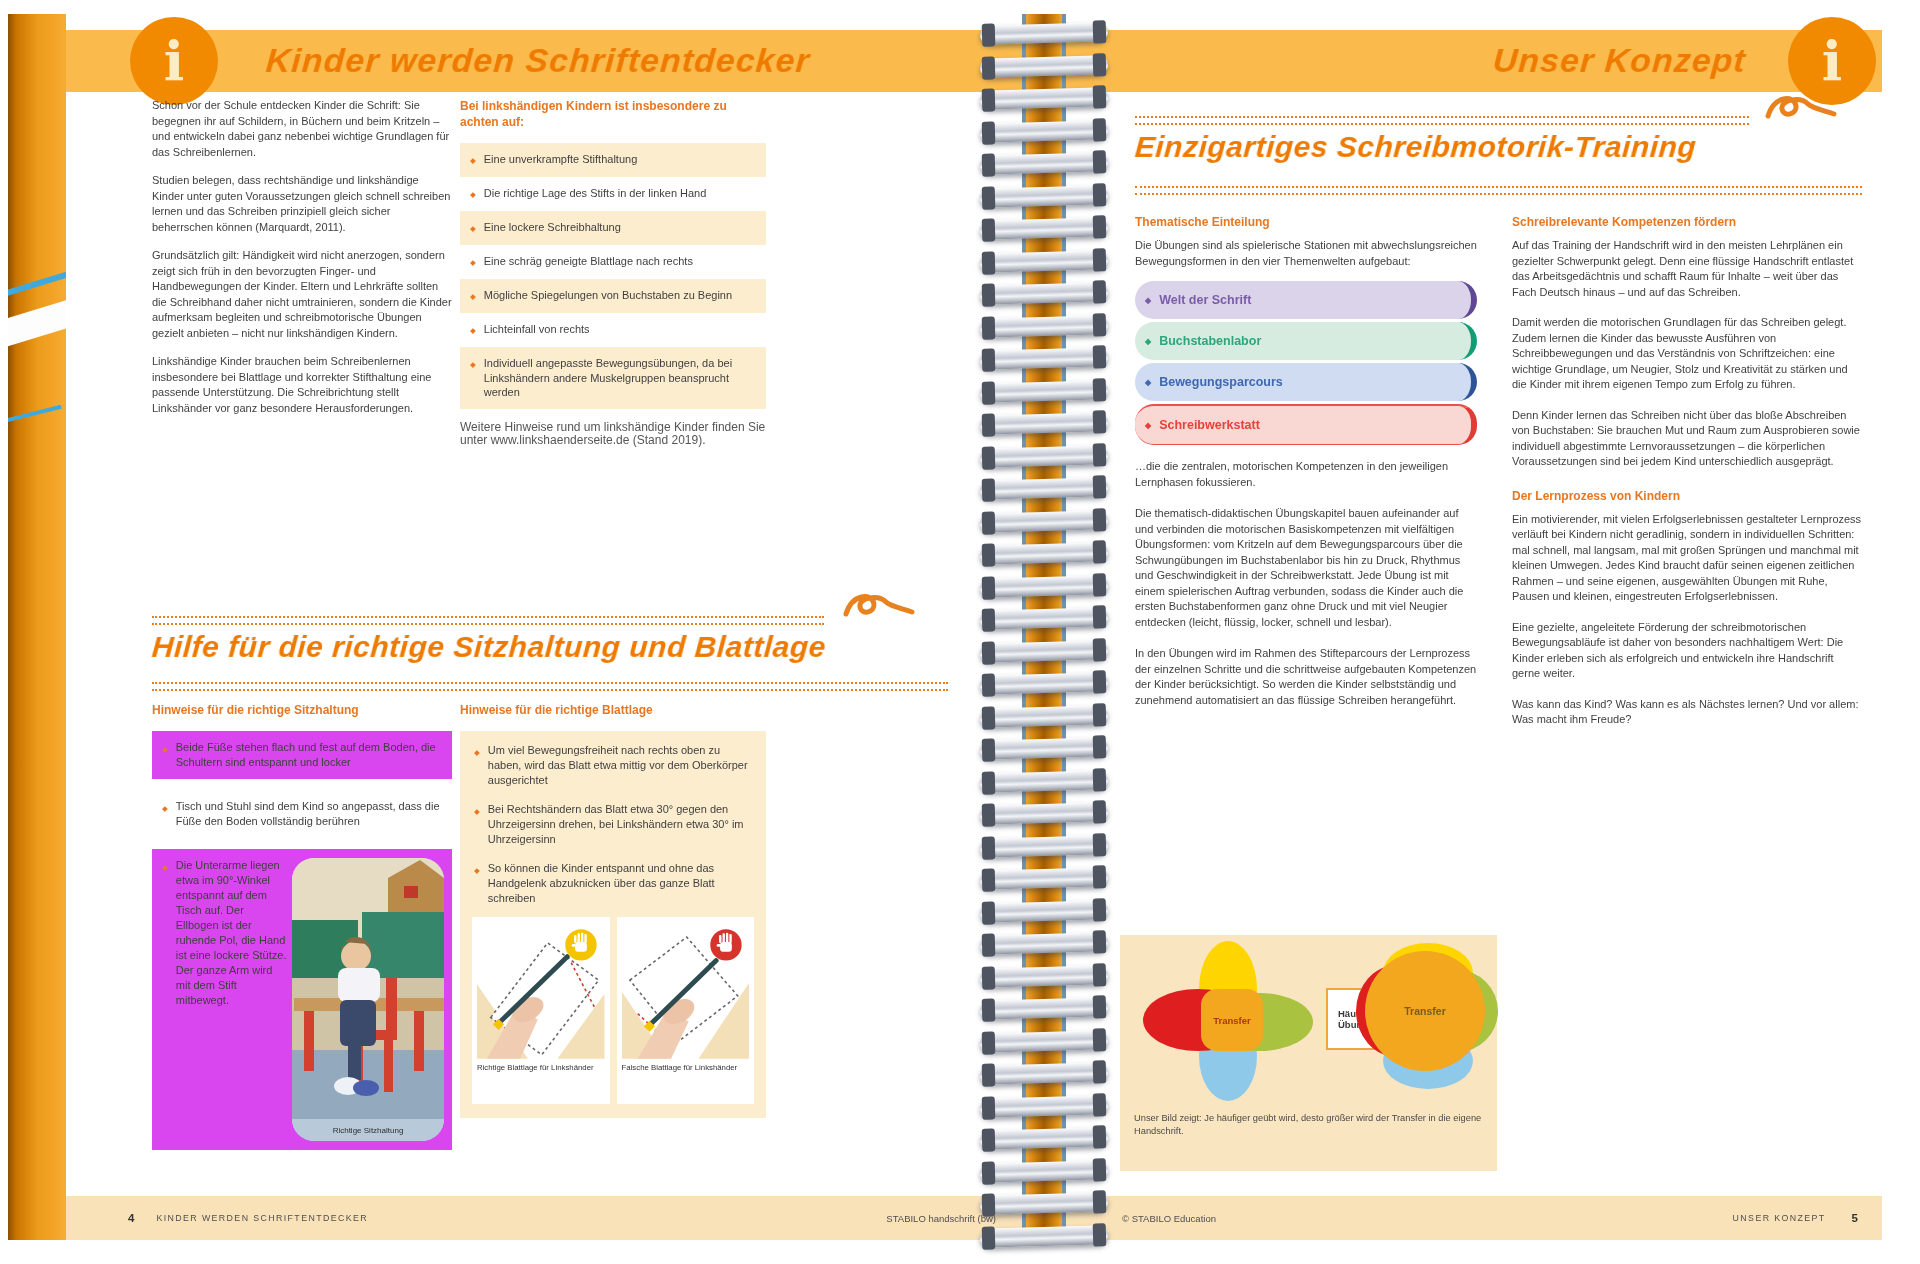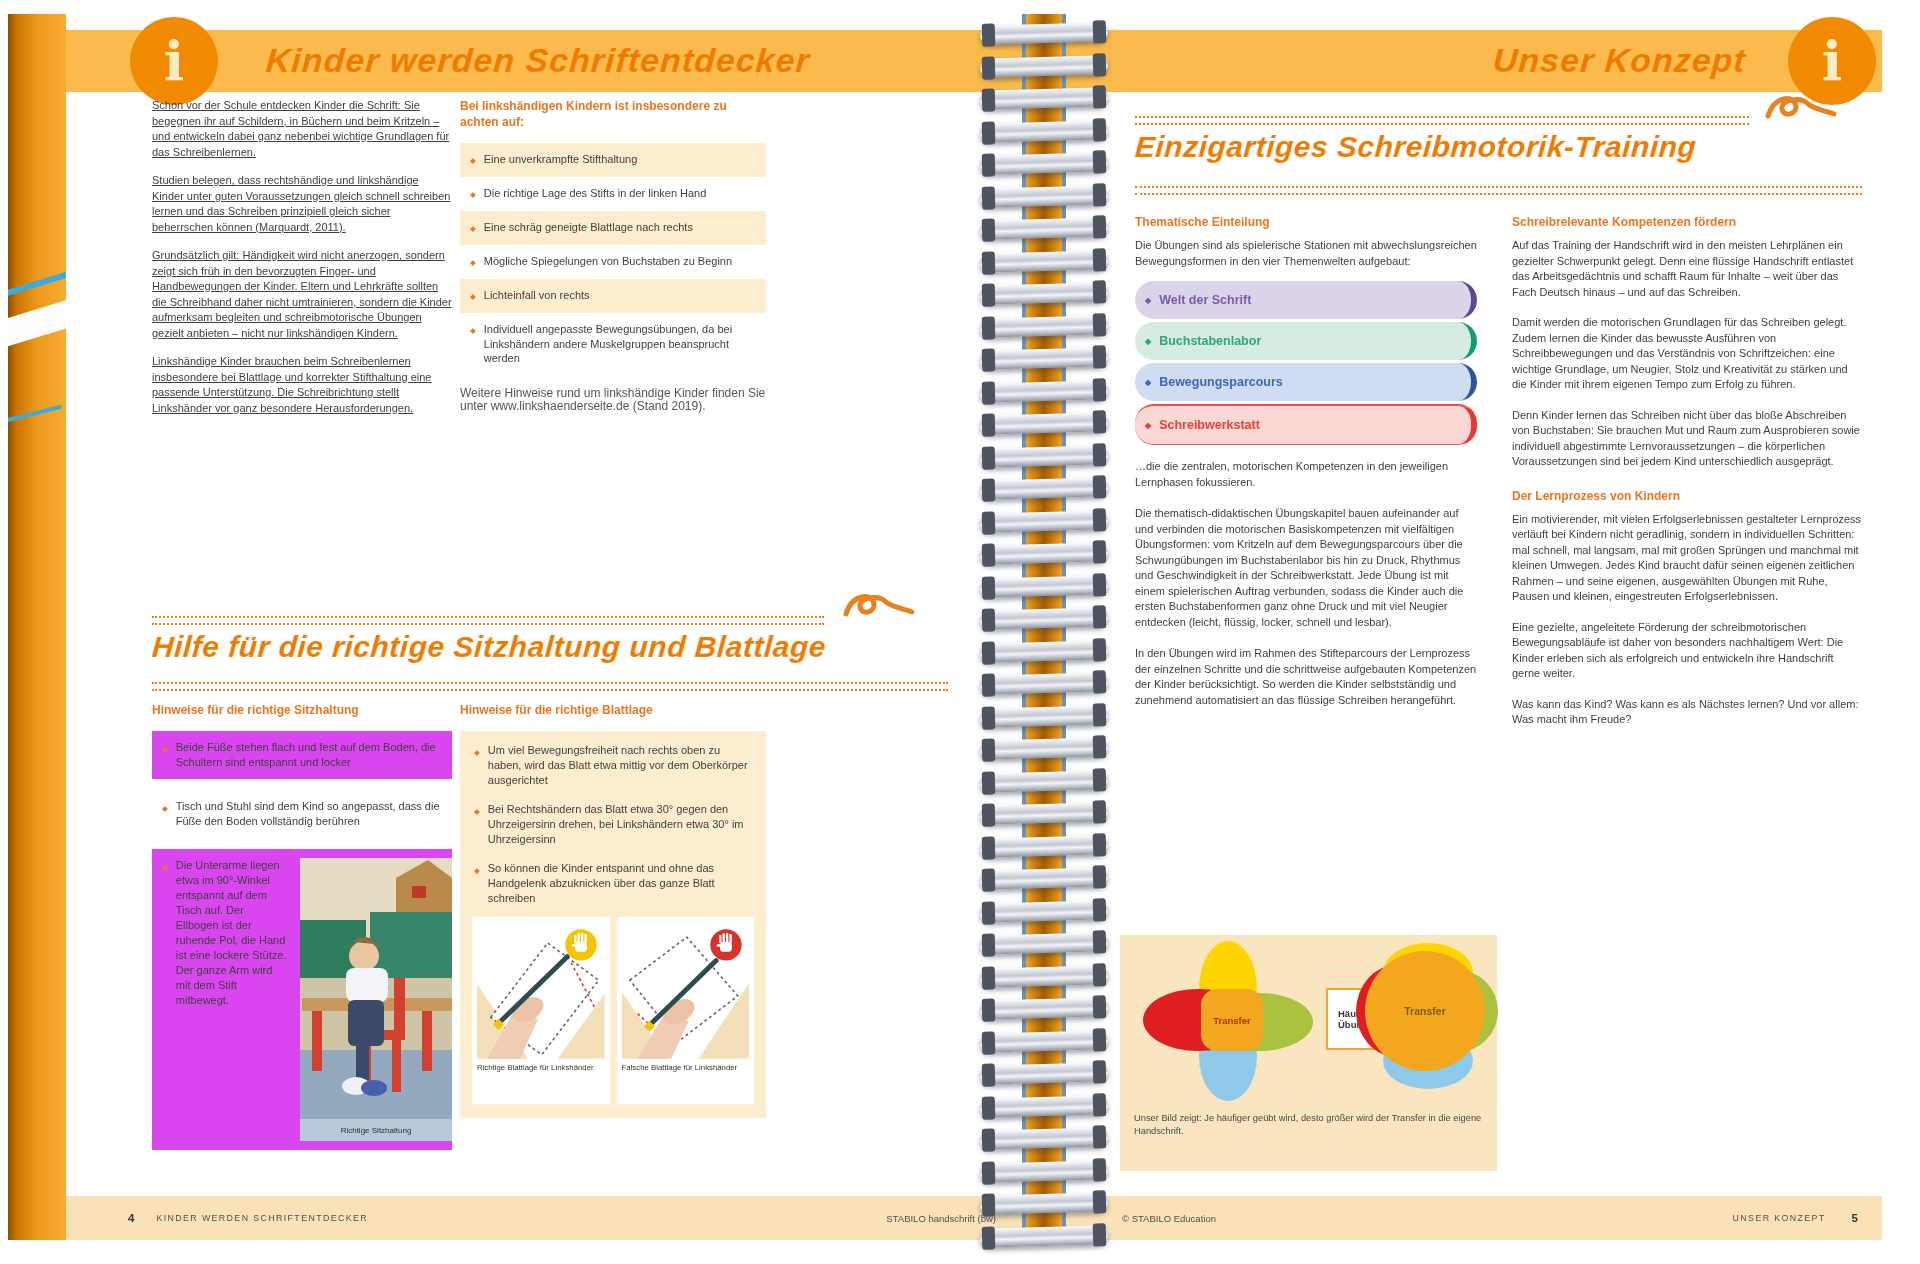--- a/index.html
+++ b/index.html
@@ -52,21 +52,21 @@
               letter-spacing:.5px;transform:skewX(-4deg);white-space:nowrap;filter:blur(.2px);}
 
   
   .abs{position:absolute;}
   .lh-item{display:flex;padding:9px 10px;font-size:11px;line-height:14.5px;filter:blur(.3px);}
   .lh-item:nth-child(odd){background:#fcedce;}
   .lh-item::before{content:"◆";color:#e87722;font-size:7.5px;line-height:14px;margin-right:8px;flex:none;margin-top:2px;}
   .sitz-item{position:relative;display:flex;padding:9px 10px;font-size:11px;line-height:15px;filter:blur(.3px);margin-bottom:11px;}
   .sitz-item::before{content:"◆";color:#e87722;font-size:7.5px;line-height:15px;margin-right:8px;flex:none;margin-top:2px;}
   .cream{background:#d946ef;}
-  .photo{position:absolute;right:0;top:9px;width:152px;height:283px;background:#cfd8e2;overflow:hidden;}
+  .photo{position:absolute;right:8px;top:9px;width:152px;height:283px;background:#cfd8e2;overflow:hidden;border-radius:22px;}
   .photo-caption{position:absolute;left:0;right:0;bottom:0;height:22px;background:#b8c9da;color:#2e2e2e;
                  font-size:8px;display:flex;align-items:center;justify-content:center;filter:blur(.25px);}
   .blatt-panel{background:#fcedce;padding:12px 12px 14px;}
   .cards{display:flex;gap:7px;margin-top:8px;}
   .card{flex:1;background:#fff;padding:5px 5px 4px;display:flex;flex-direction:column;height:178px;}
   .card-caption{font-size:7.8px;line-height:9.5px;color:#333;filter:blur(.25px);margin-top:3px;}
 
   
   .theme-row{display:flex;align-items:center;height:38px;padding:0 10px;margin-bottom:3px;
              font-weight:bold;font-size:12.5px;border-right:6px solid;filter:blur(.2px);border-radius:19px;}
@@ -105,35 +105,38 @@
     <div class="band-title" style="left:200px">Kinder werden Schriftentdecker</div>
   </div>
 
   <div class="band band-right">
     <div class="band-title" style="right:136px">Unser Konzept</div>
     <div class="info-badge" style="right:6px">
       <span class="glyph">i</span>
     </div>
   </div>
 
-  <div class="abs" style="left:152px;top:98px;width:300px;text-decoration:underline;">
+  <div class="abs" style="left:152px;top:98px;width:300px;">
     <p class="body-p">Schon vor der Schule entdecken Kinder die Schrift: Sie begegnen ihr auf Schildern, in Büchern und beim Kritzeln – und entwickeln dabei ganz nebenbei wichtige Grundlagen für das Schreibenlernen.</p>
     <p class="body-p">Studien belegen, dass rechtshändige und linkshändige Kinder unter guten Voraussetzungen gleich schnell schreiben lernen und das Schreiben prinzipiell gleich sicher beherrschen können (Marquardt, 2011).</p>
     <p class="body-p" style="margin-top:9px">Grundsätzlich gilt: Händigkeit wird nicht anerzogen, sondern zeigt sich früh in den bevorzugten Finger- und Handbewegungen der Kinder. Eltern und Lehrkräfte sollten die Schreibhand daher nicht umtrainieren, sondern die Kinder aufmerksam begleiten und schreibmotorische Übungen gezielt anbieten – nicht nur linkshändigen Kindern.</p>
     <p class="body-p" style="margin-top:9px">Linkshändige Kinder brauchen beim Schreibenlernen insbesondere bei Blattlage und korrekter Stifthaltung eine passende Unterstützung. Die Schreibrichtung stellt Linkshänder vor ganz besondere Herausforderungen.</p>
   </div>
 
   <div class="abs" style="left:460px;top:98px;width:306px;">
     <div class="sub-heading">Bei linkshändigen Kindern ist insbesondere zu achten auf:</div>
     <div>
       <div class="lh-item">
           <span>Eine unverkrampfte Stifthaltung</span>
         </div>
       <div class="lh-item">
           <span>Die richtige Lage des Stifts in der linken Hand</span>
+        </div>
+      <div class="lh-item">
+          <span>Eine lockere Schreibhaltung</span>
         </div>
       <div class="lh-item">
           <span>Eine schräg geneigte Blattlage nach rechts</span>
         </div>
       <div class="lh-item">
           <span>Mögliche Spiegelungen von Buchstaben zu Beginn</span>
         </div>
       <div class="lh-item">
           <span>Lichteinfall von rechts</span>
         </div>

